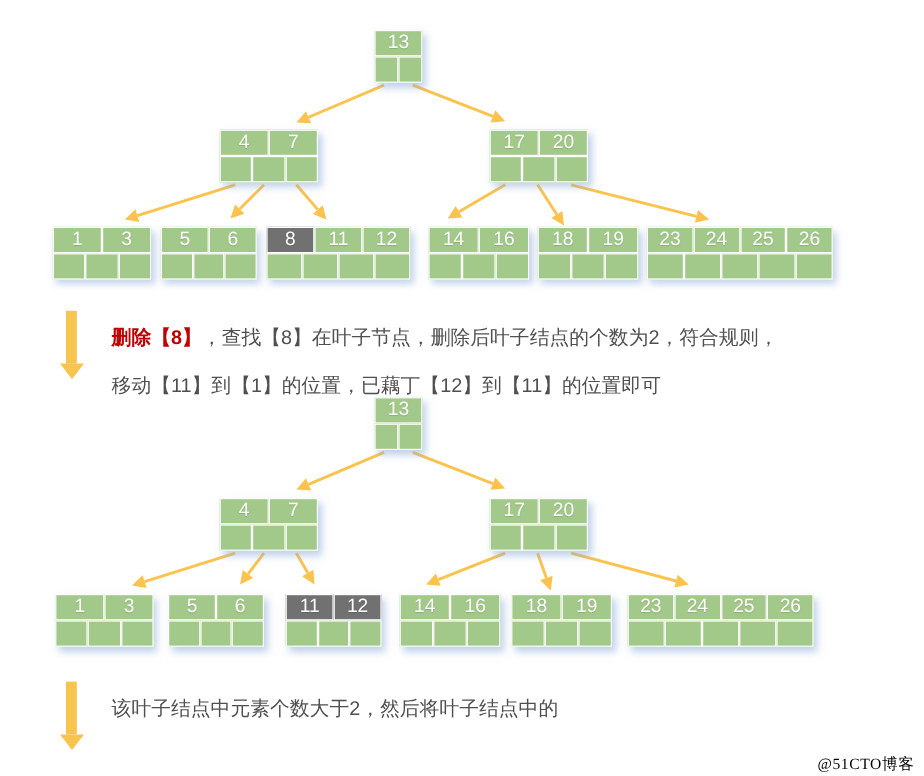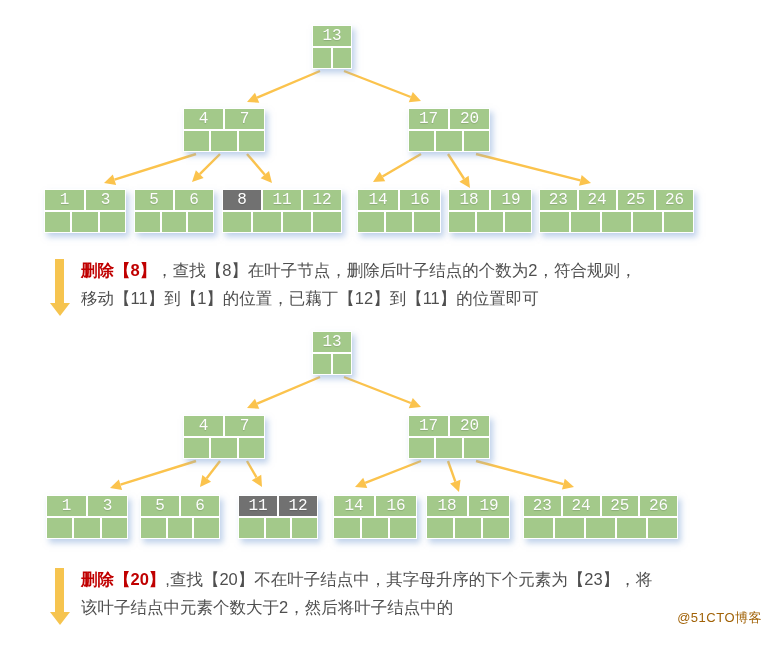--- a/index.html
+++ b/index.html
@@ -10,40 +10,41 @@
   .tree{position:absolute;left:0;width:770px;height:250px;}
   .tree svg{position:absolute;left:0;top:0;pointer-events:none;}
   .bnode{position:absolute;box-shadow:3px 4px 6px rgba(130,165,215,.5);}
   .brow{display:flex;}
   .bcell{
     box-sizing:border-box;flex:1;height:22px;border:1.5px solid #ffffff;
     background:#a3c98a;
   }
   .bcell.key{
     display:flex;align-items:center;justify-content:center;
-    color:#fdfdfd;font-size:16px;font-family:Liberation Mono, monospace;
+    color:#fdfdfd;font-size:16px;font-family:Liberation Sans, sans-serif;
     text-shadow:0 1px 1px rgba(0,0,0,.15);
   }
   .bcell.dark{background:#717171;}
   .note{position:absolute;display:flex;gap:12px;align-items:flex-start;}
   .down-arrow-icon{position:relative;width:18px;height:58px;flex:0 0 18px;margin-top:3px;}
   .down-arrow-icon::before{
     content:"";position:absolute;left:4px;top:0;width:9px;height:44px;background:#f6c44f;
   }
   .down-arrow-icon::after{
     content:"";position:absolute;left:-1px;top:44px;width:0;height:0;
     border-left:10px solid transparent;border-right:10px solid transparent;
     border-top:13px solid #f6c44f;
   }
   .note-lines{color:#4f4f4f;font-size:16.5px;line-height:28px;}
-  .nline{margin:0;white-space:nowrap;}
+  .nline{margin:12px;white-space:nowrap;}
   .red{color:#c00000;font-weight:bold;}
   .watermark{
-    position:absolute;right:8px;bottom:20px;color:#a16207;font-size:13px;
+    position:absolute;right:8px;bottom:1px;color:#000000;font-size:13px;
     letter-spacing:.5px;
+    font-family:Liberation Serif, serif;
   }
 </style>
 </head>
 <body>
 
 <div class="page">
 
   <div class="tree" style="top:0">
       <svg width="770" height="250">
         <line x1="320" y1="71" x2="257.1248878774533" y2="97.70039007943762" stroke="#fbc34d" stroke-width="2.4"></line>
@@ -299,23 +300,20 @@
           <div class="bcell ptr"></div>
           <div class="bcell ptr"></div>
         </div>
       </div>
     </div>
 
   <div class="note" style="left:51px;top:565px">
     <div class="down-arrow-icon"></div>
     <div class="note-lines">
       <p class="nline">
-        <span class="red">删除【20】</span><span>,查找【20】不在叶子结点中，其字母升序的下个元素为【23】，将</span>
-      </p>
-      <p class="nline">
         <span>该叶子结点中元素个数大于2，然后将叶子结点中的</span>
       </p>
     </div>
   </div>
 
   <div class="watermark">@51CTO博客</div>
 
 </div>
 
 </body></html>

